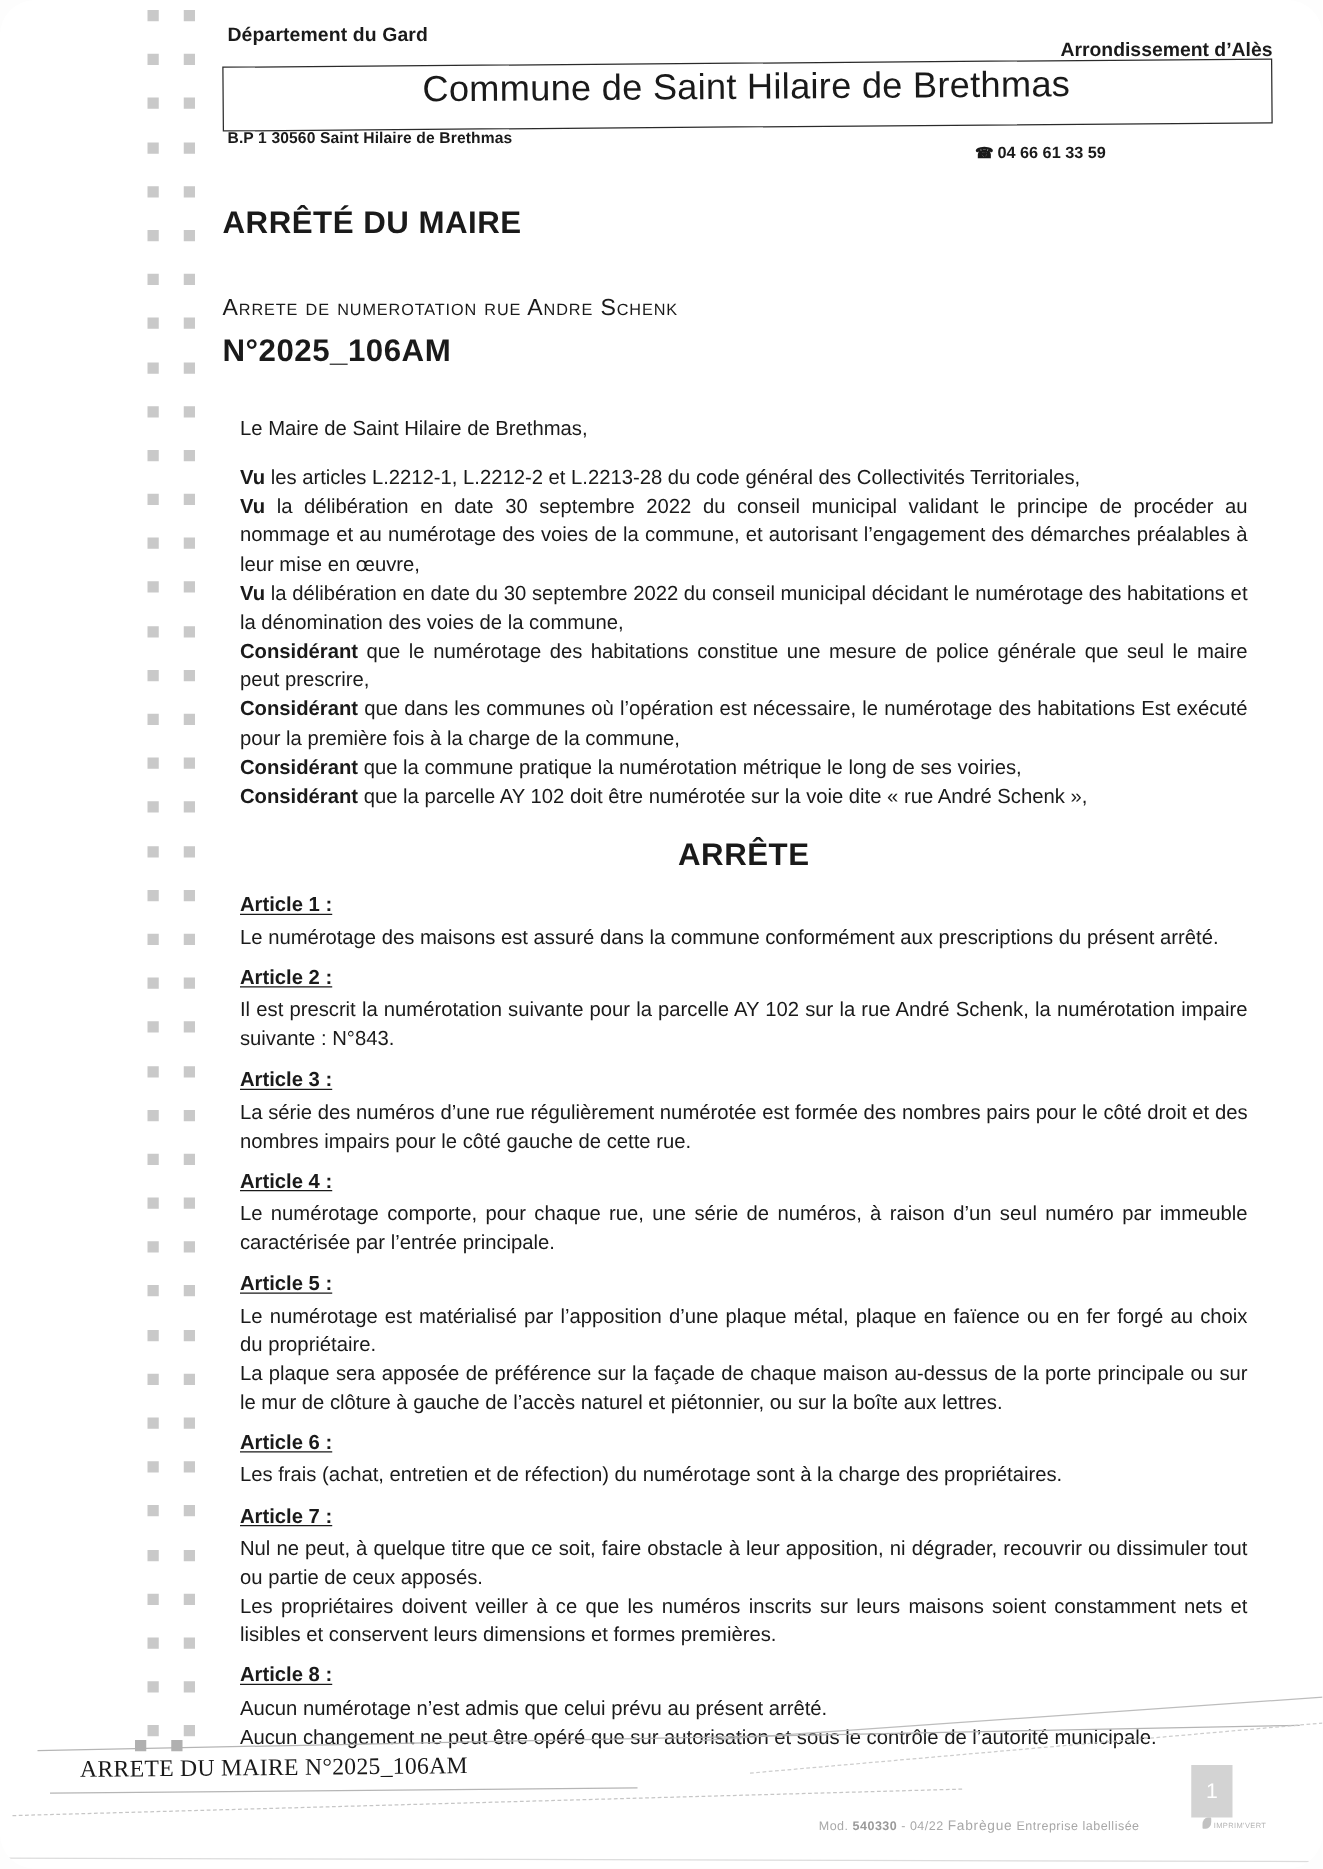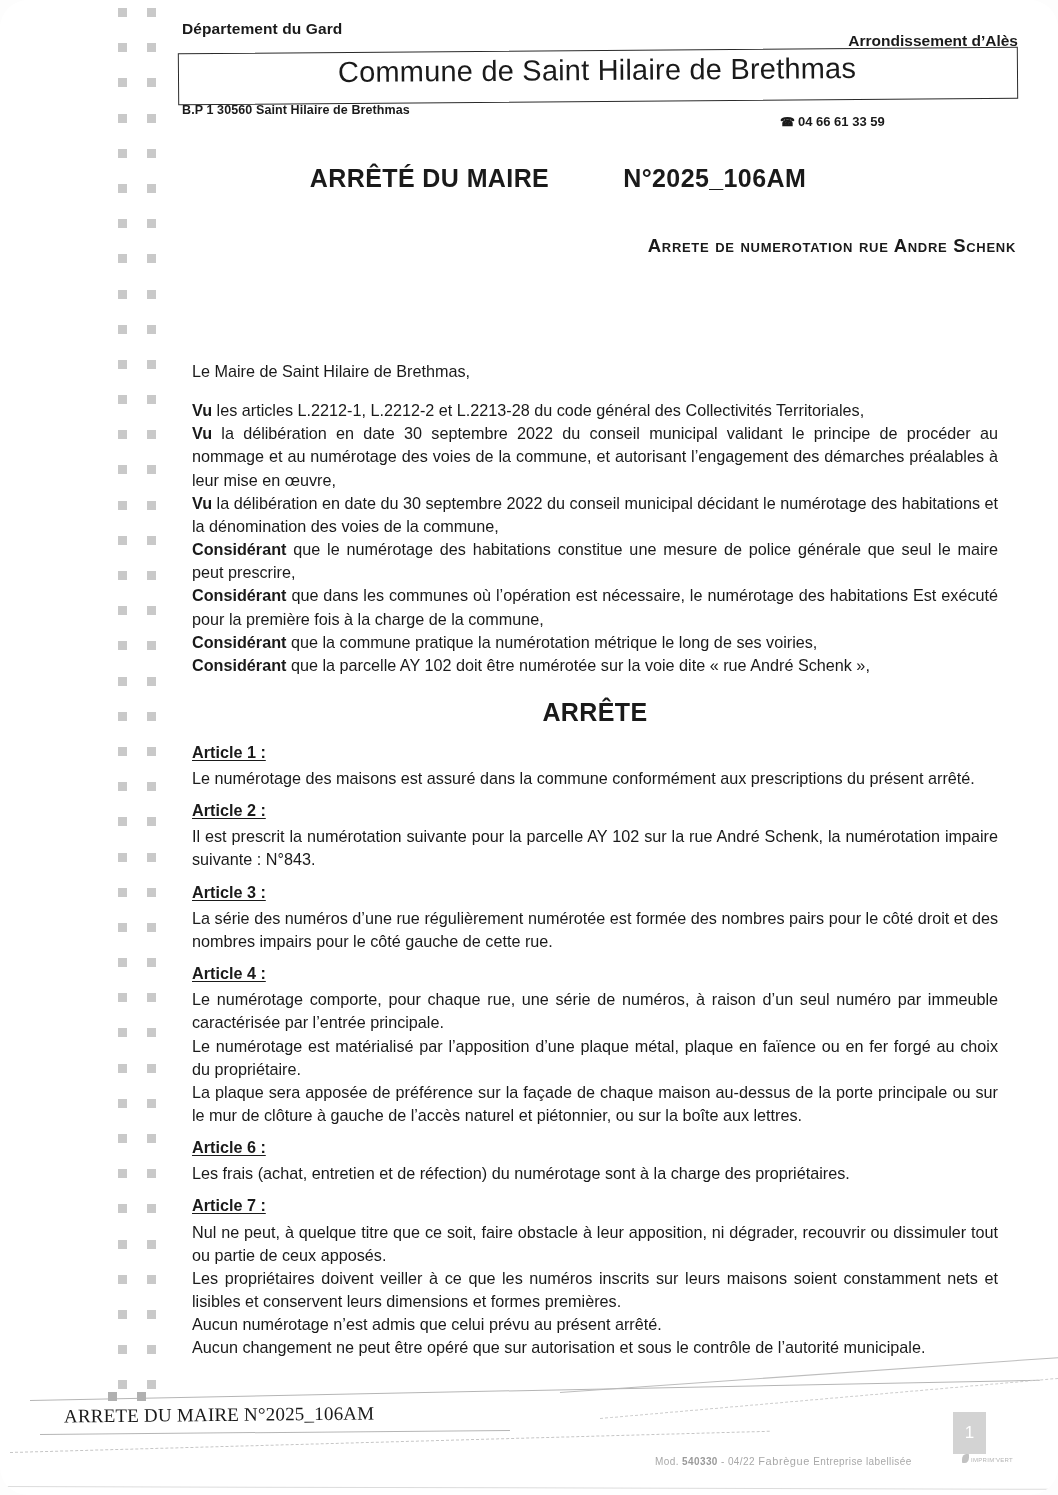--- a/index.html
+++ b/index.html
@@ -104,43 +104,43 @@
     position: absolute;
     left: 178px;
     top: 164px;
     width: 760px;
     display: flex;
     justify-content: center;
     gap: 74px;
     font-size: 25px;
     font-weight: 700;
     letter-spacing: .4px;
+    flex-direction: column;
   }
   .doc-subtitle {
     position: absolute;
     left: 178px;
     top: 232px;
     width: 838px;
-    text-align: right;
+    text-align: left;
     font-size: 18.5px;
-    font-weight: 700;
+    font-weight: 400;
     font-variant: small-caps;
     letter-spacing: .7px;
     line-height: 1.55;
   }
 
   
   .body-col {
     position: absolute;
     left: 192px;
     top: 332px;
     width: 806px;
     font-size: 16.2px;
     line-height: 1.43;
-    margin-top: 28px;
   }
   .para {
     margin: 0;
     text-align: justify;
     text-justify: inter-word;
   }
   .para.nojust { text-align: left; }
   .lead { font-weight: 700; }
   .gap-sm { height: 16px; }
 
@@ -471,27 +471,29 @@
 
     <div id="articles">
         <div class="art-head">Article 1 :</div>
         <p class="para">Le numérotage des maisons est assuré dans la commune conformément aux prescriptions du présent arrêté.</p>
         <div class="art-head">Article 2 :</div>
         <p class="para">Il est prescrit la numérotation suivante pour la parcelle AY 102 sur la rue André Schenk, la numérotation impaire suivante : N°843.</p>
         <div class="art-head">Article 3 :</div>
         <p class="para">La série des numéros d’une rue régulièrement numérotée est formée des nombres pairs pour le côté droit et des nombres impairs pour le côté gauche de cette rue.</p>
         <div class="art-head">Article 4 :</div>
         <p class="para">Le numérotage comporte, pour chaque rue, une série de numéros, à raison d’un seul numéro par immeuble caractérisée par l’entrée principale.</p>
+        <div class="art-head">Article 5 :</div>
         <p class="para">Le numérotage est matérialisé par l’apposition d’une plaque métal, plaque en faïence ou en fer forgé au choix du propriétaire.</p>
         <p class="para">La plaque sera apposée de préférence sur la façade de chaque maison au-dessus de la porte principale ou sur le mur de clôture à gauche de l’accès naturel et piétonnier, ou sur la boîte aux lettres.</p>
         <div class="art-head">Article 6 :</div>
         <p class="para">Les frais (achat, entretien et de réfection) du numérotage sont à la charge des propriétaires.</p>
         <div class="art-head">Article 7 :</div>
         <p class="para">Nul ne peut, à quelque titre que ce soit, faire obstacle à leur apposition, ni dégrader, recouvrir ou dissimuler tout ou partie de ceux apposés.</p>
         <p class="para">Les propriétaires doivent veiller à ce que les numéros inscrits sur leurs maisons soient constamment nets et lisibles et conservent leurs dimensions et formes premières.</p>
+        <div class="art-head">Article 8 :</div>
         <p class="para">Aucun numérotage n’est admis que celui prévu au présent arrêté.</p>
         <p class="para">Aucun changement ne peut être opéré que sur autorisation et sous le contrôle de l’autorité municipale.</p>
       </div>
   </div>
 
   <div class="scan-line l4"></div>
   <div class="scan-line l1"></div>
   <div class="scan-line l5"></div>
   <div class="scan-line l2"></div>
   <div class="scan-line l3"></div>

